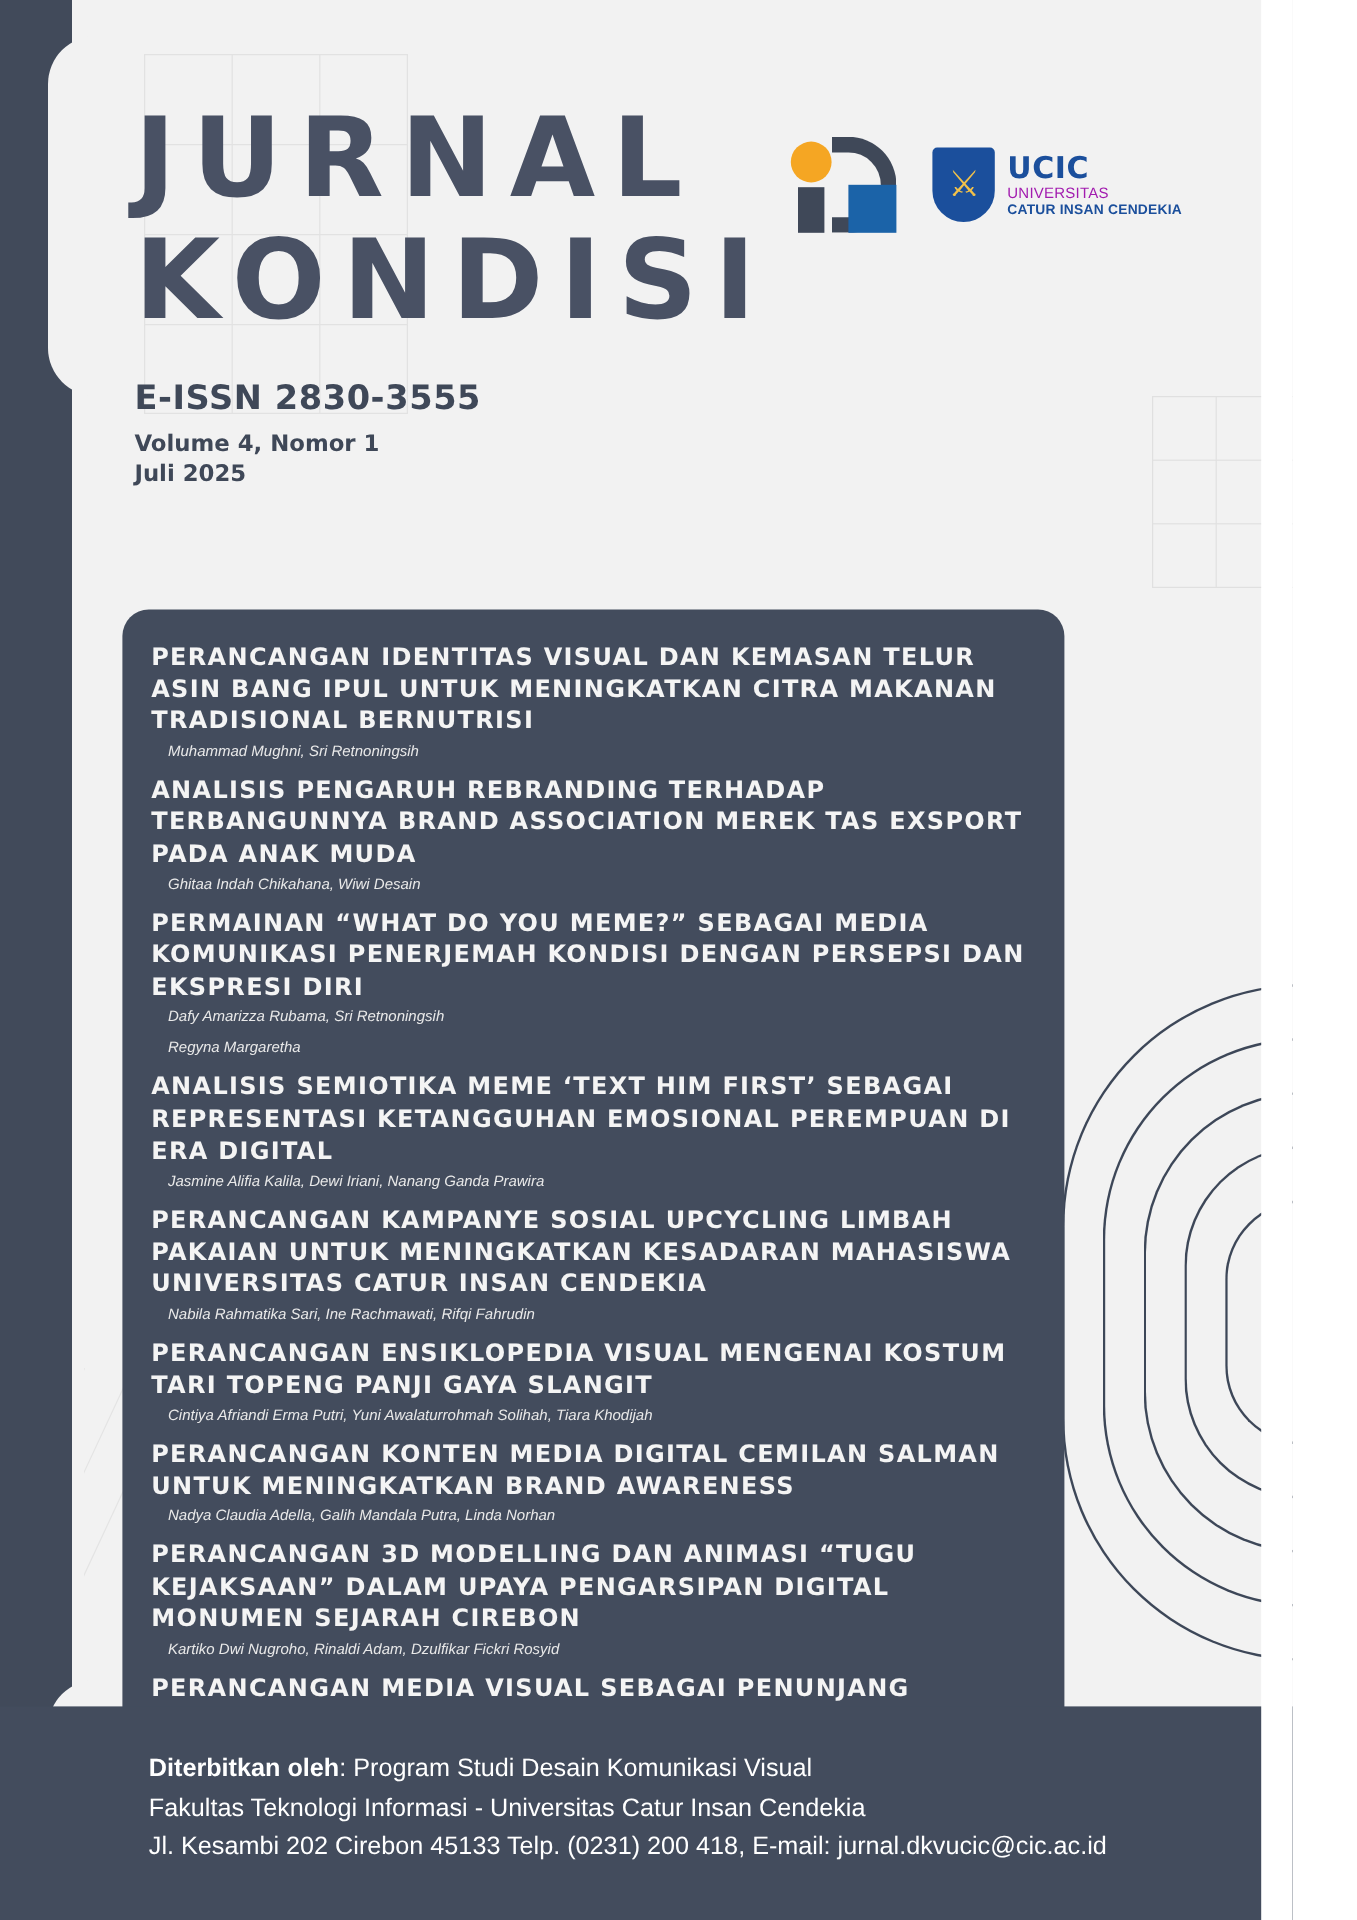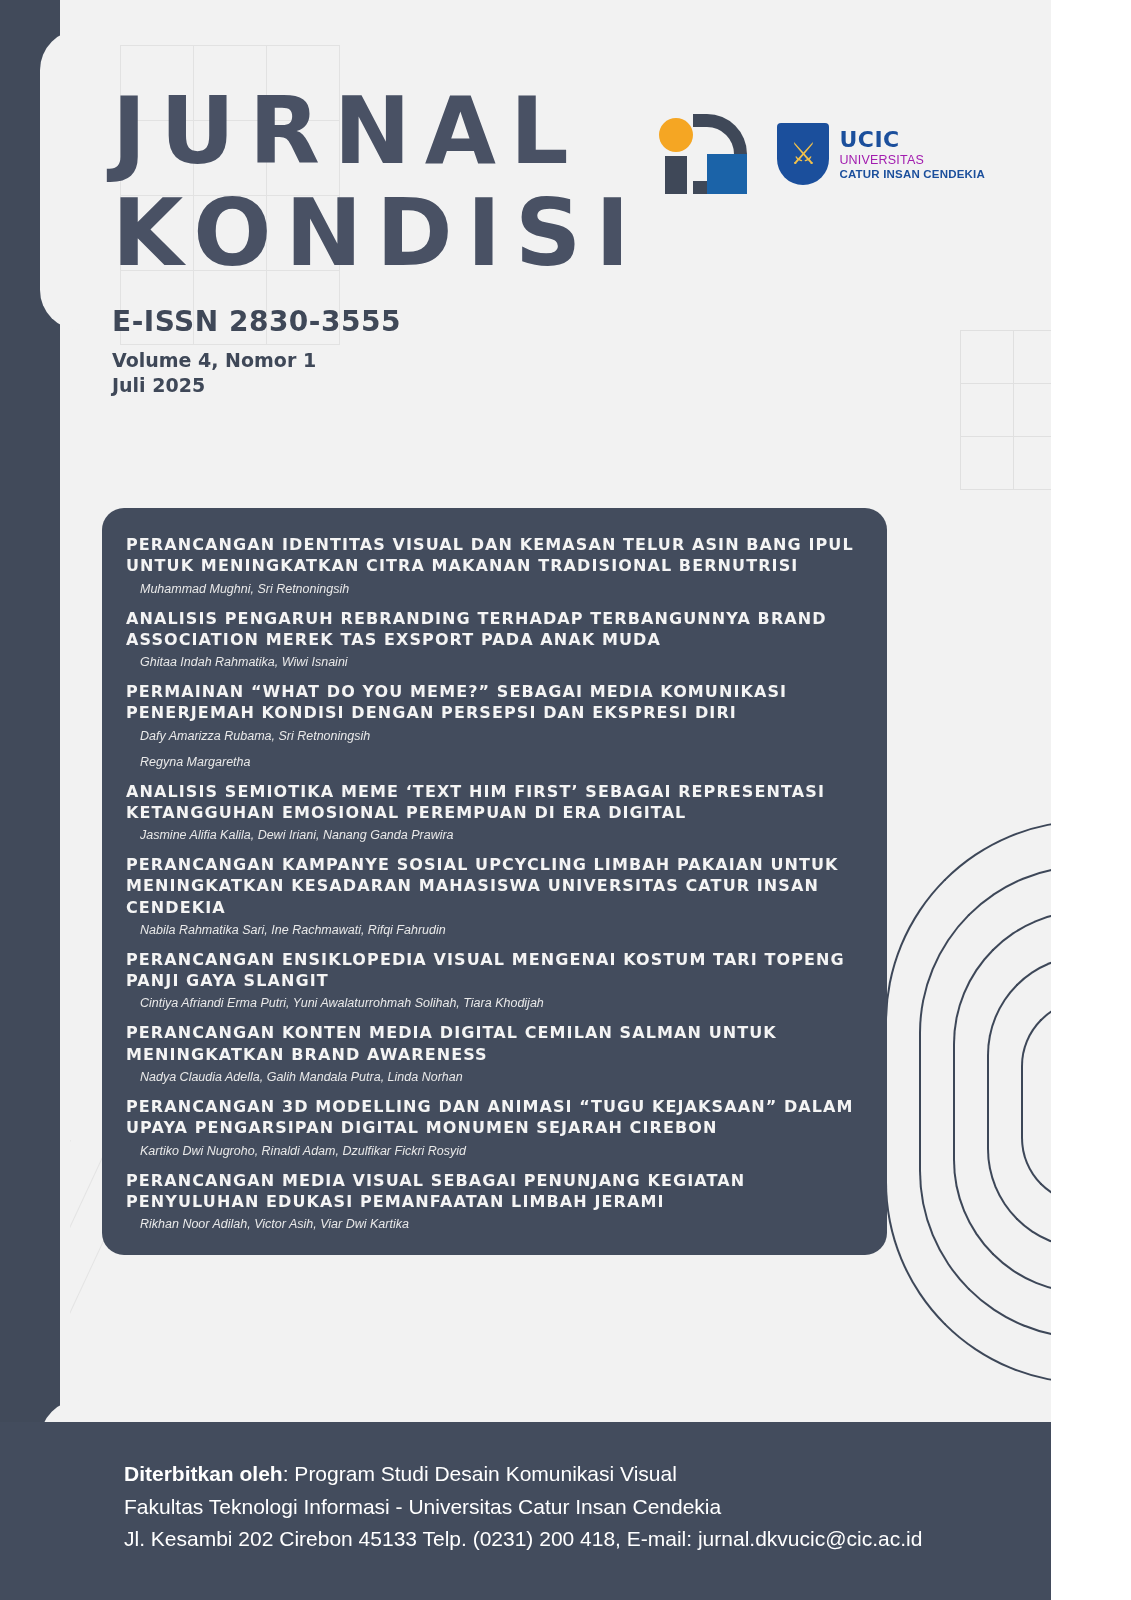--- a/index.html
+++ b/index.html
@@ -123,21 +123,21 @@
     font-weight: bold;
     font-size: 92px;
     letter-spacing: 14px;
     line-height: 0.96;
     color: #495164;
   }
   .title-line.second {
     margin-top: 14px;
   }
   .issn {
-    margin-top: 26px;
+    margin-top: 36px;
     font-family: "DejaVu Sans", sans-serif;
     font-weight: bold;
     font-size: 28px;
     letter-spacing: 0.5px;
     color: #3f4858;
   }
   .vol {
     margin-top: 10px;
     font-family: "DejaVu Sans", sans-serif;
     font-weight: bold;
@@ -216,21 +216,21 @@
     color: #f2c14a;
     font-size: 30px;
     line-height: 1;
     display: flex;
     align-items: center;
     justify-content: center;
   }
   .ucic-text .ucic-name {
     font-family: "DejaVu Sans", sans-serif;
     font-weight: bold;
-    font-size: 22px;
+    font-size: 25px;
     color: #1b4f9c;
     letter-spacing: 0.5px;
     line-height: 1;
   }
   .ucic-text .ucic-sub1 {
     font-family: "Liberation Sans", sans-serif;
     font-size: 12.5px;
     color: #a21caf;
     letter-spacing: 0.2px;
     margin-top: 2px;
@@ -253,21 +253,21 @@
     background: #434c5d;
     border-radius: 22px;
     padding: 26px 30px 24px 24px;
     box-sizing: border-box;
   }
   .toc-item { margin-bottom: 12px; }
   .toc-item:last-child { margin-bottom: 0; }
   .art-title {
     font-family: "DejaVu Sans", sans-serif;
     font-weight: bold;
-    font-size: 16px;
+    font-size: 20px;
     letter-spacing: 1.1px;
     line-height: 1.33;
     color: #f4f4f4;
     text-transform: uppercase;
   }
   .art-authors {
     font-family: "Liberation Sans", sans-serif;
     font-style: italic;
     font-size: 12.5px;
     color: #e9e9e9;
@@ -392,21 +392,21 @@
     </div>
   </div>
 
   <div class="toc">
     <div class="toc-item">
       <div class="art-title">PERANCANGAN IDENTITAS VISUAL DAN KEMASAN TELUR ASIN BANG IPUL UNTUK MENINGKATKAN CITRA MAKANAN TRADISIONAL BERNUTRISI</div>
       <div class="art-authors">Muhammad Mughni, Sri Retnoningsih</div>
     </div>
     <div class="toc-item">
       <div class="art-title">ANALISIS PENGARUH REBRANDING TERHADAP TERBANGUNNYA BRAND ASSOCIATION MEREK TAS EXSPORT PADA ANAK MUDA</div>
-      <div class="art-authors">Ghitaa Indah Rahmatika, Wiwi Isnaini</div>
+      <div class="art-authors">Ghitaa Indah Chikahana, Wiwi Desain</div>
     </div>
     <div class="toc-item">
       <div class="art-title">PERMAINAN “WHAT DO YOU MEME?” SEBAGAI MEDIA KOMUNIKASI PENERJEMAH KONDISI DENGAN PERSEPSI DAN EKSPRESI DIRI</div>
       <div class="art-authors">Dafy Amarizza Rubama, Sri Retnoningsih</div>
     </div>
     <div class="toc-item">
       <div class="art-authors">Regyna Margaretha</div>
     </div>
     <div class="toc-item">
       <div class="art-title">ANALISIS SEMIOTIKA MEME ‘TEXT HIM FIRST’ SEBAGAI REPRESENTASI KETANGGUHAN EMOSIONAL PEREMPUAN DI ERA DIGITAL</div>

